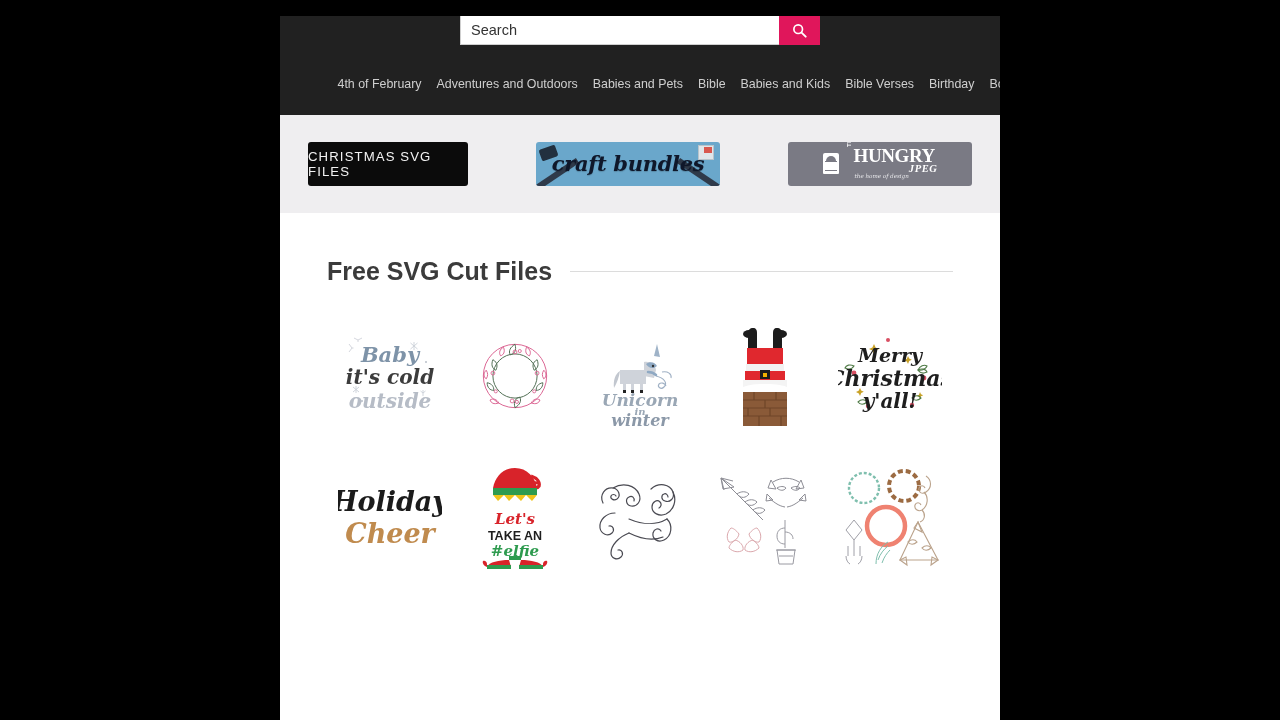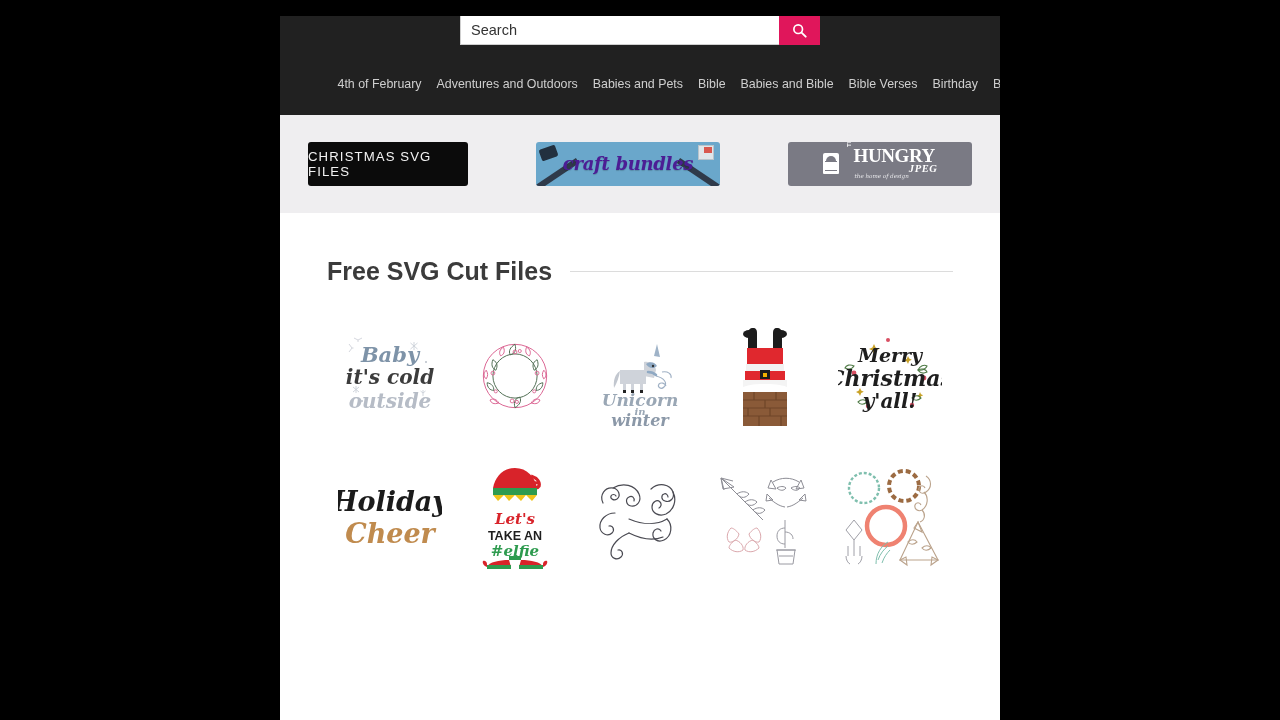--- a/index.html
+++ b/index.html
@@ -97,22 +97,22 @@
   }
   .ad-craft {
     width: 184px; height: 44px;
     background: #6aa7cb;
     display: flex; align-items: center; justify-content: center;
   }
   .ad-craft .cb-text {
     font-family: "DejaVu Serif", serif;
     font-style: italic;
     font-weight: bold;
-    font-size: 18px;
-    color: #4c1d95;
+    font-size: 21px;
+    color: #0f172a;
     letter-spacing: -0.3px;
     position: relative;
     z-index: 3;
     text-shadow: 0 1px 1px rgba(0,0,0,.18);
     text-align: right;
   }
   .cb-pencil {
     position: absolute;
     width: 52px; height: 6px;
     background: #2f3a4a;
@@ -246,21 +246,21 @@
         <span>
           <svg width="15" height="15" viewBox="0 0 16 16">
             <circle cx="6.6" cy="6.6" r="4.6" fill="none" stroke="#fff" stroke-width="1.8"></circle>
             <line x1="10.2" y1="10.2" x2="14.6" y2="14.6" stroke="#fff" stroke-width="2" stroke-linecap="round"></line>
           </svg>
         </span>
       </button>
     </div>
 
     <div class="cats">
-      <a class="cat">4th of February</a><a class="cat">Adventures and Outdoors</a><a class="cat">Babies and Pets</a><a class="cat">Bible</a><a class="cat">Babies and Bible</a><a class="cat">Bible Verses</a><a class="cat">Birthday</a><a class="cat">Boy</a>
+      <a class="cat">4th of February</a><a class="cat">Adventures and Outdoors</a><a class="cat">Babies and Pets</a><a class="cat">Bible</a><a class="cat">Babies and Kids</a><a class="cat">Bible Verses</a><a class="cat">Birthday</a><a class="cat">Boy</a>
     </div>
   </div>
 
   <div class="adstrip">
 
     <div class="ad ad-christmas">
       <span>CHRISTMAS SVG FILES</span>
     </div>
 
     <div class="ad ad-craft">

